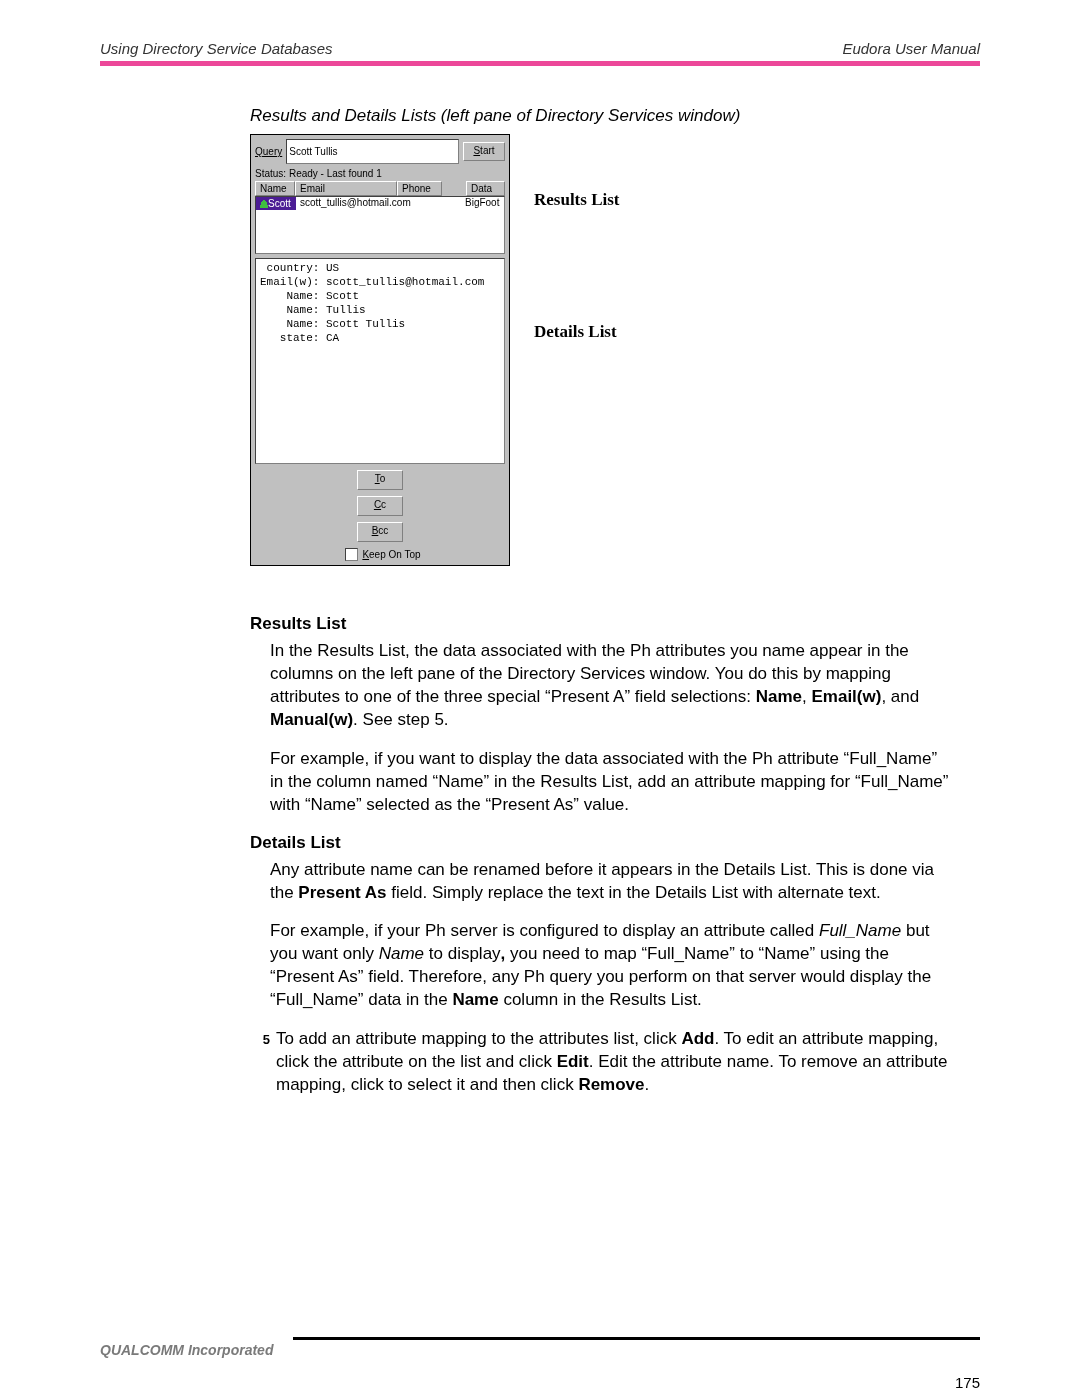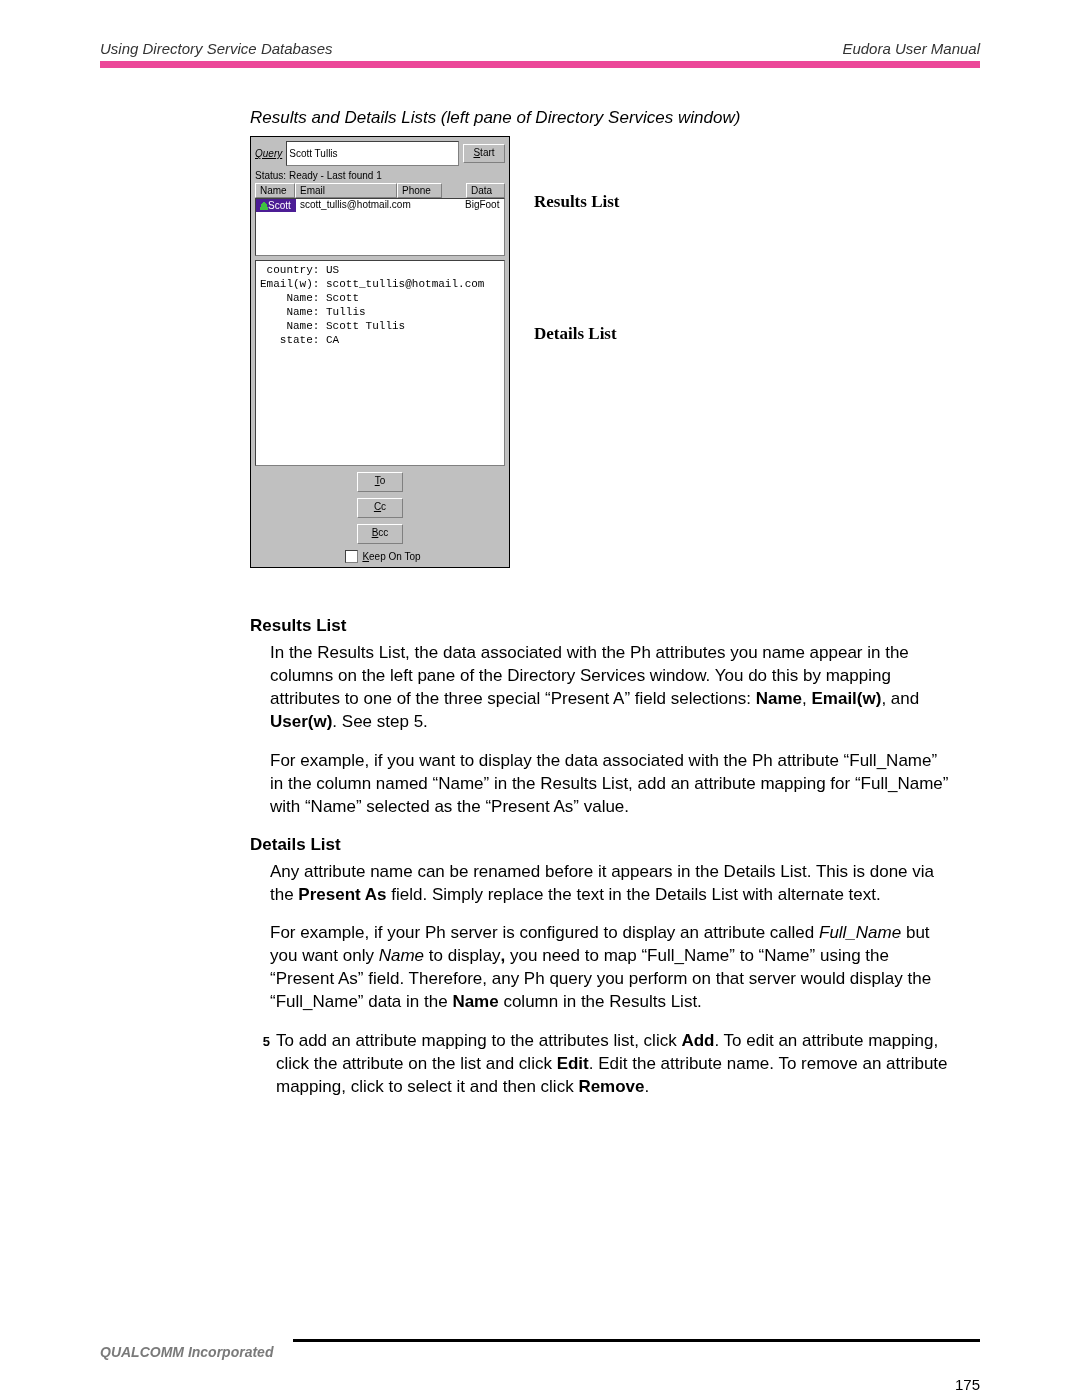--- a/index.html
+++ b/index.html
@@ -13,21 +13,21 @@
     width: 1080px;
     padding: 40px 100px 60px 100px;
     box-sizing: border-box;
     font-family: "Helvetica Neue", Arial, sans-serif;
     color: #000;
   }
 
   
   .hdr {
     width: 100%;
-    border-bottom: 7px solid #ec4899;
+    border-bottom: 5px solid #ec4899;
     display: flex;
     justify-content: space-between;
     font-style: italic;
     font-family: "Helvetica Neue", Arial, sans-serif;
     font-size: 15px;
     color: #333;
     padding-bottom: 4px;
     margin-bottom: 40px;
   }
 
@@ -58,21 +58,21 @@
   }
   .win-inner {
     padding: 4px;
   }
   .query-row {
     display: flex;
     align-items: center;
     gap: 4px;
     margin-bottom: 4px;
   }
-  .query-label { text-decoration: underline; font-style: italic; }
+  .query-label { text-decoration: underline; }
   .query-input {
     flex: 1;
     background: #fff;
     border: 1px solid #808080;
     border-top-color: #404040;
     border-left-color: #404040;
     height: 15px;
     padding: 4px 2px;
     font-family: Arial, sans-serif;
     font-size: 10px;
@@ -311,21 +311,21 @@
     </div>
 
     <div class="callouts">
       <div class="cl1">Results List</div>
       <div class="cl2">Details List</div>
     </div>
   </div>
 
   <div class="section-header">Results List</div>
   <p class="body-p">
-    <span>In the Results List, the data associated with the Ph attributes you name appear in the columns on the left pane of the Directory Services window. You do this by mapping attributes to one of the three special “Present A” field selections: </span><b>Name</b><span>, </span><b>Email(w)</b><span>, and </span><b>User(w)</b><span>. See step 5.</span>
+    <span>In the Results List, the data associated with the Ph attributes you name appear in the columns on the left pane of the Directory Services window. You do this by mapping attributes to one of the three special “Present A” field selections: </span><b>Name</b><span>, </span><b>Email(w)</b><span>, and </span><b>Manual(w)</b><span>. See step 5.</span>
   </p>
   <p class="body-p">For example, if you want to display the data associated with the Ph attribute “Full_Name” in the column named “Name” in the Results List, add an attribute mapping for “Full_Name” with “Name” selected as the “Present As” value.</p>
 
   <div class="section-header">Details List</div>
   <p class="body-p">
     <span>Any attribute name can be renamed before it appears in the Details List. This is done via the </span><b>Present As</b><span> field. Simply replace the text in the Details List with alternate text.</span>
   </p>
   <p class="body-p">
     <span>For example, if your Ph server is configured to display an attribute called </span><i>Full_Name</i><span> but you want only </span><i>Name</i><span> to display</span><b>,</b><span> you need to map “Full_Name” to “Name” using the “Present As” field. Therefore, any Ph query you perform on that server would display the “Full_Name” data in the </span><b>Name</b><span> column in the Results List.</span>
   </p>

